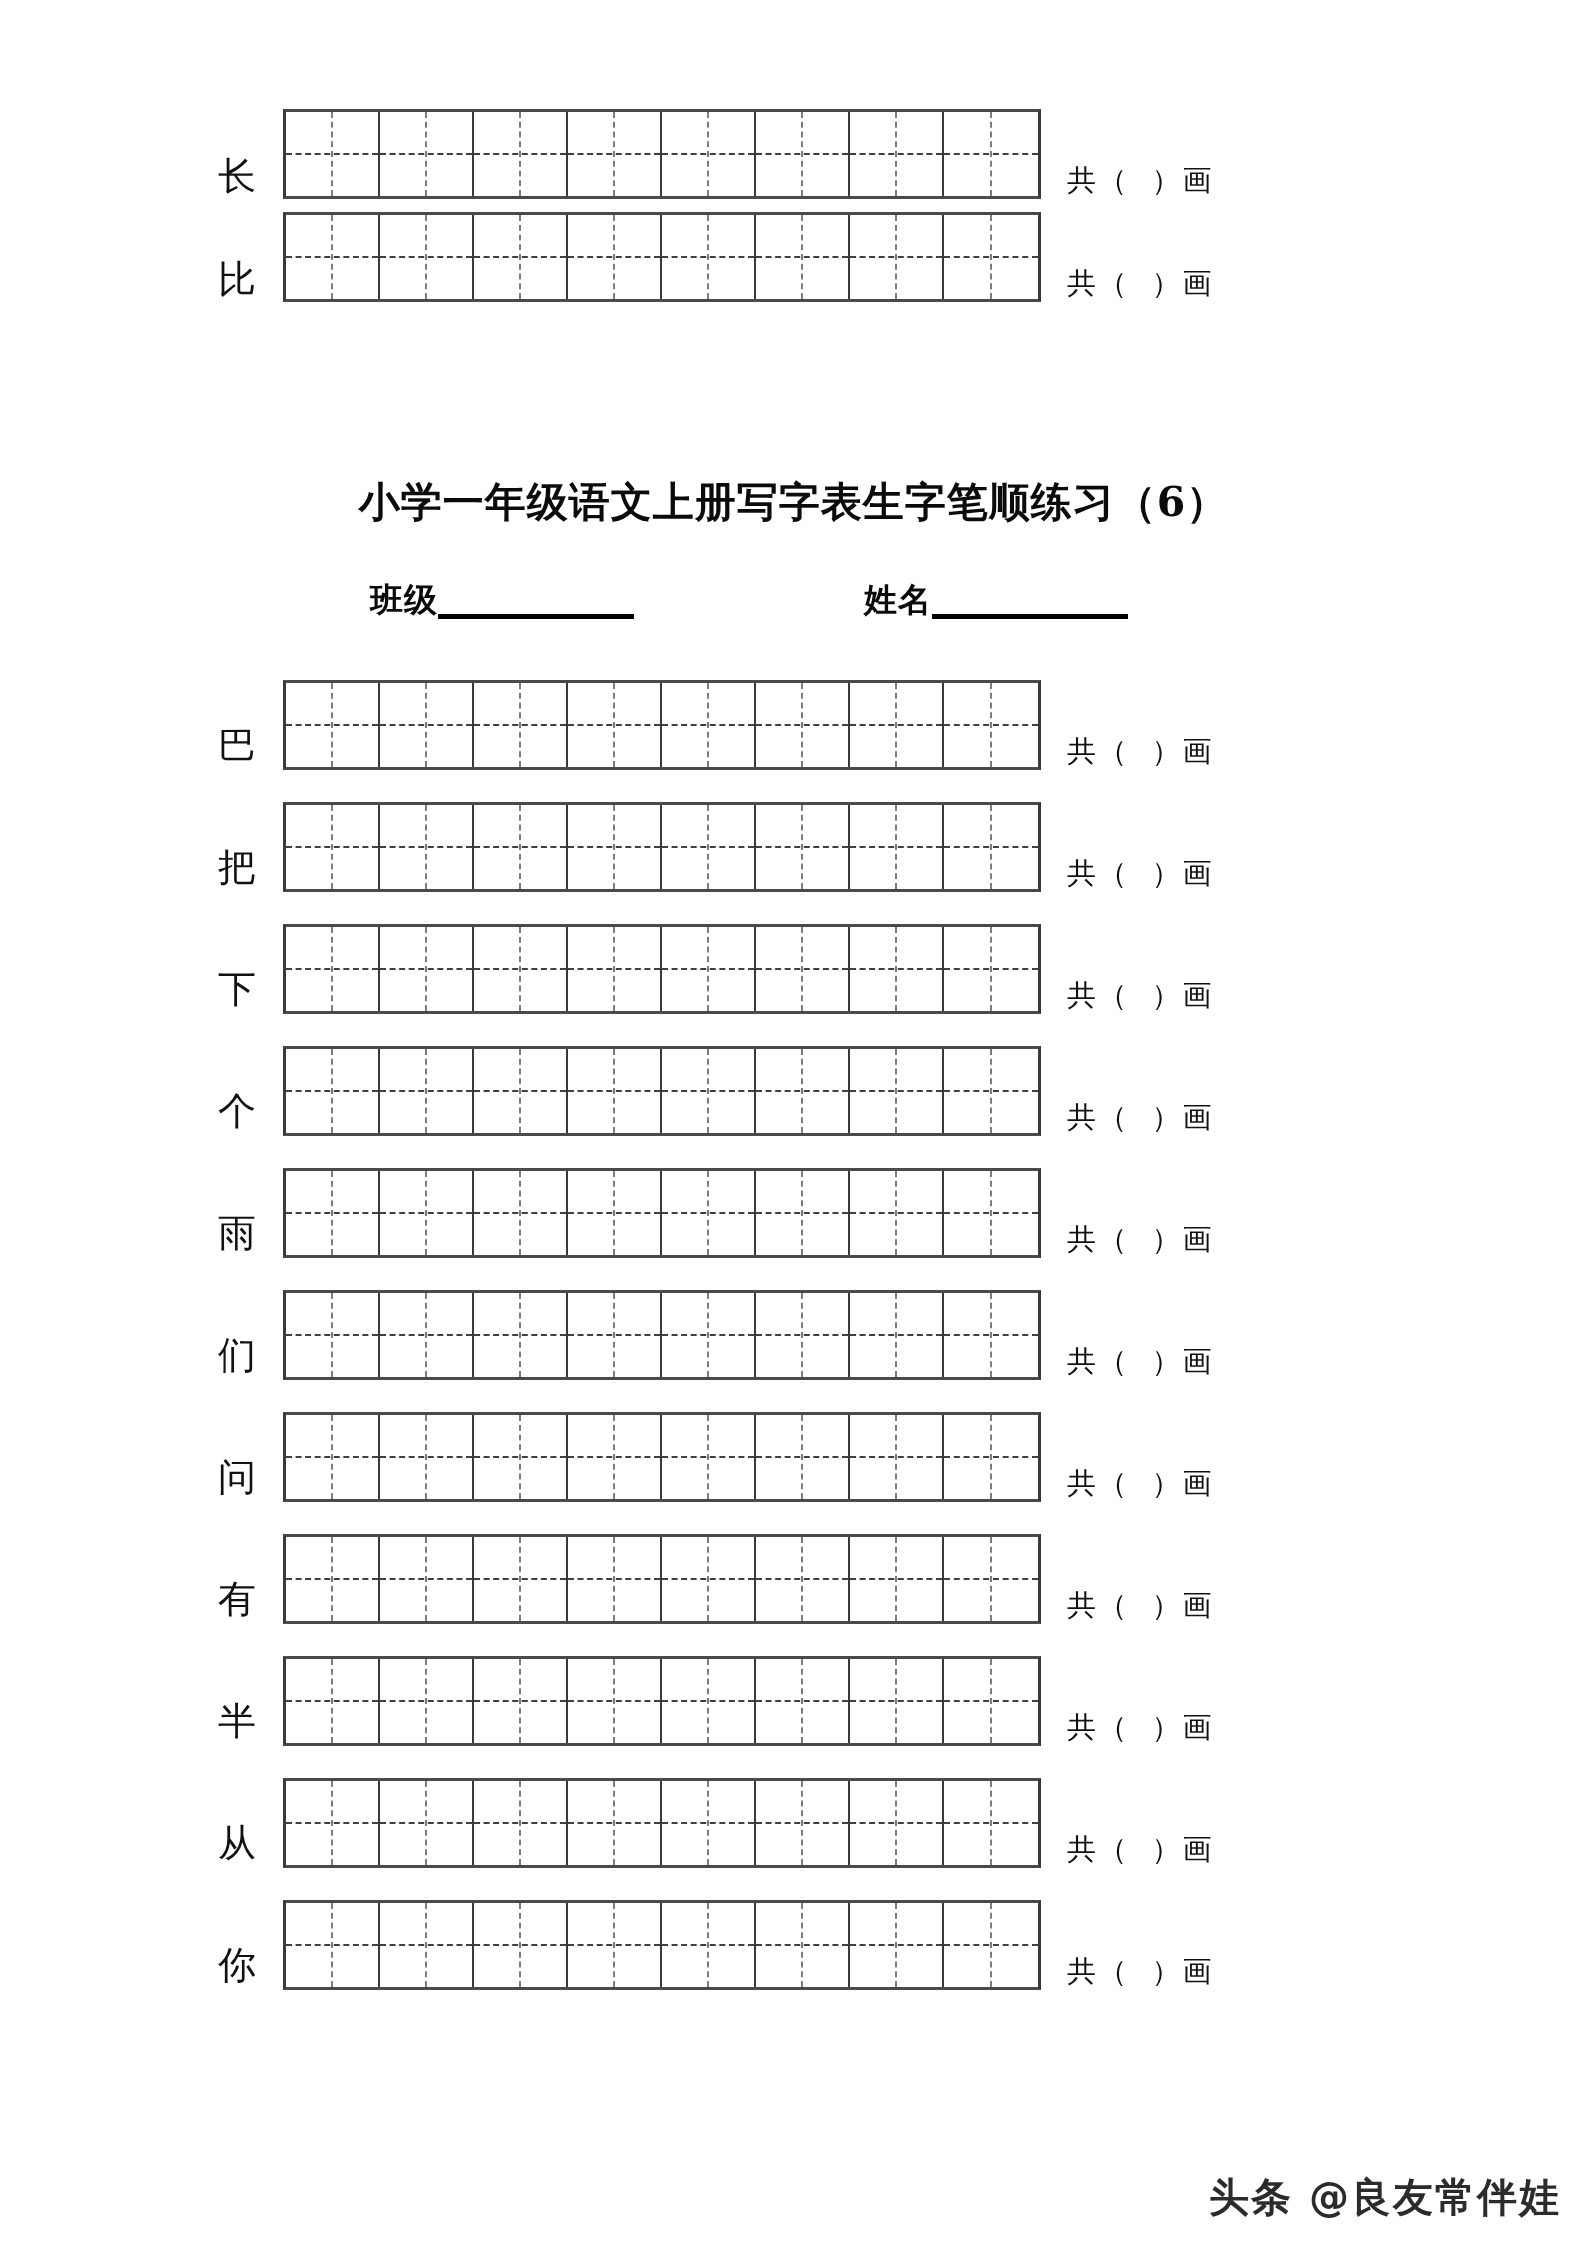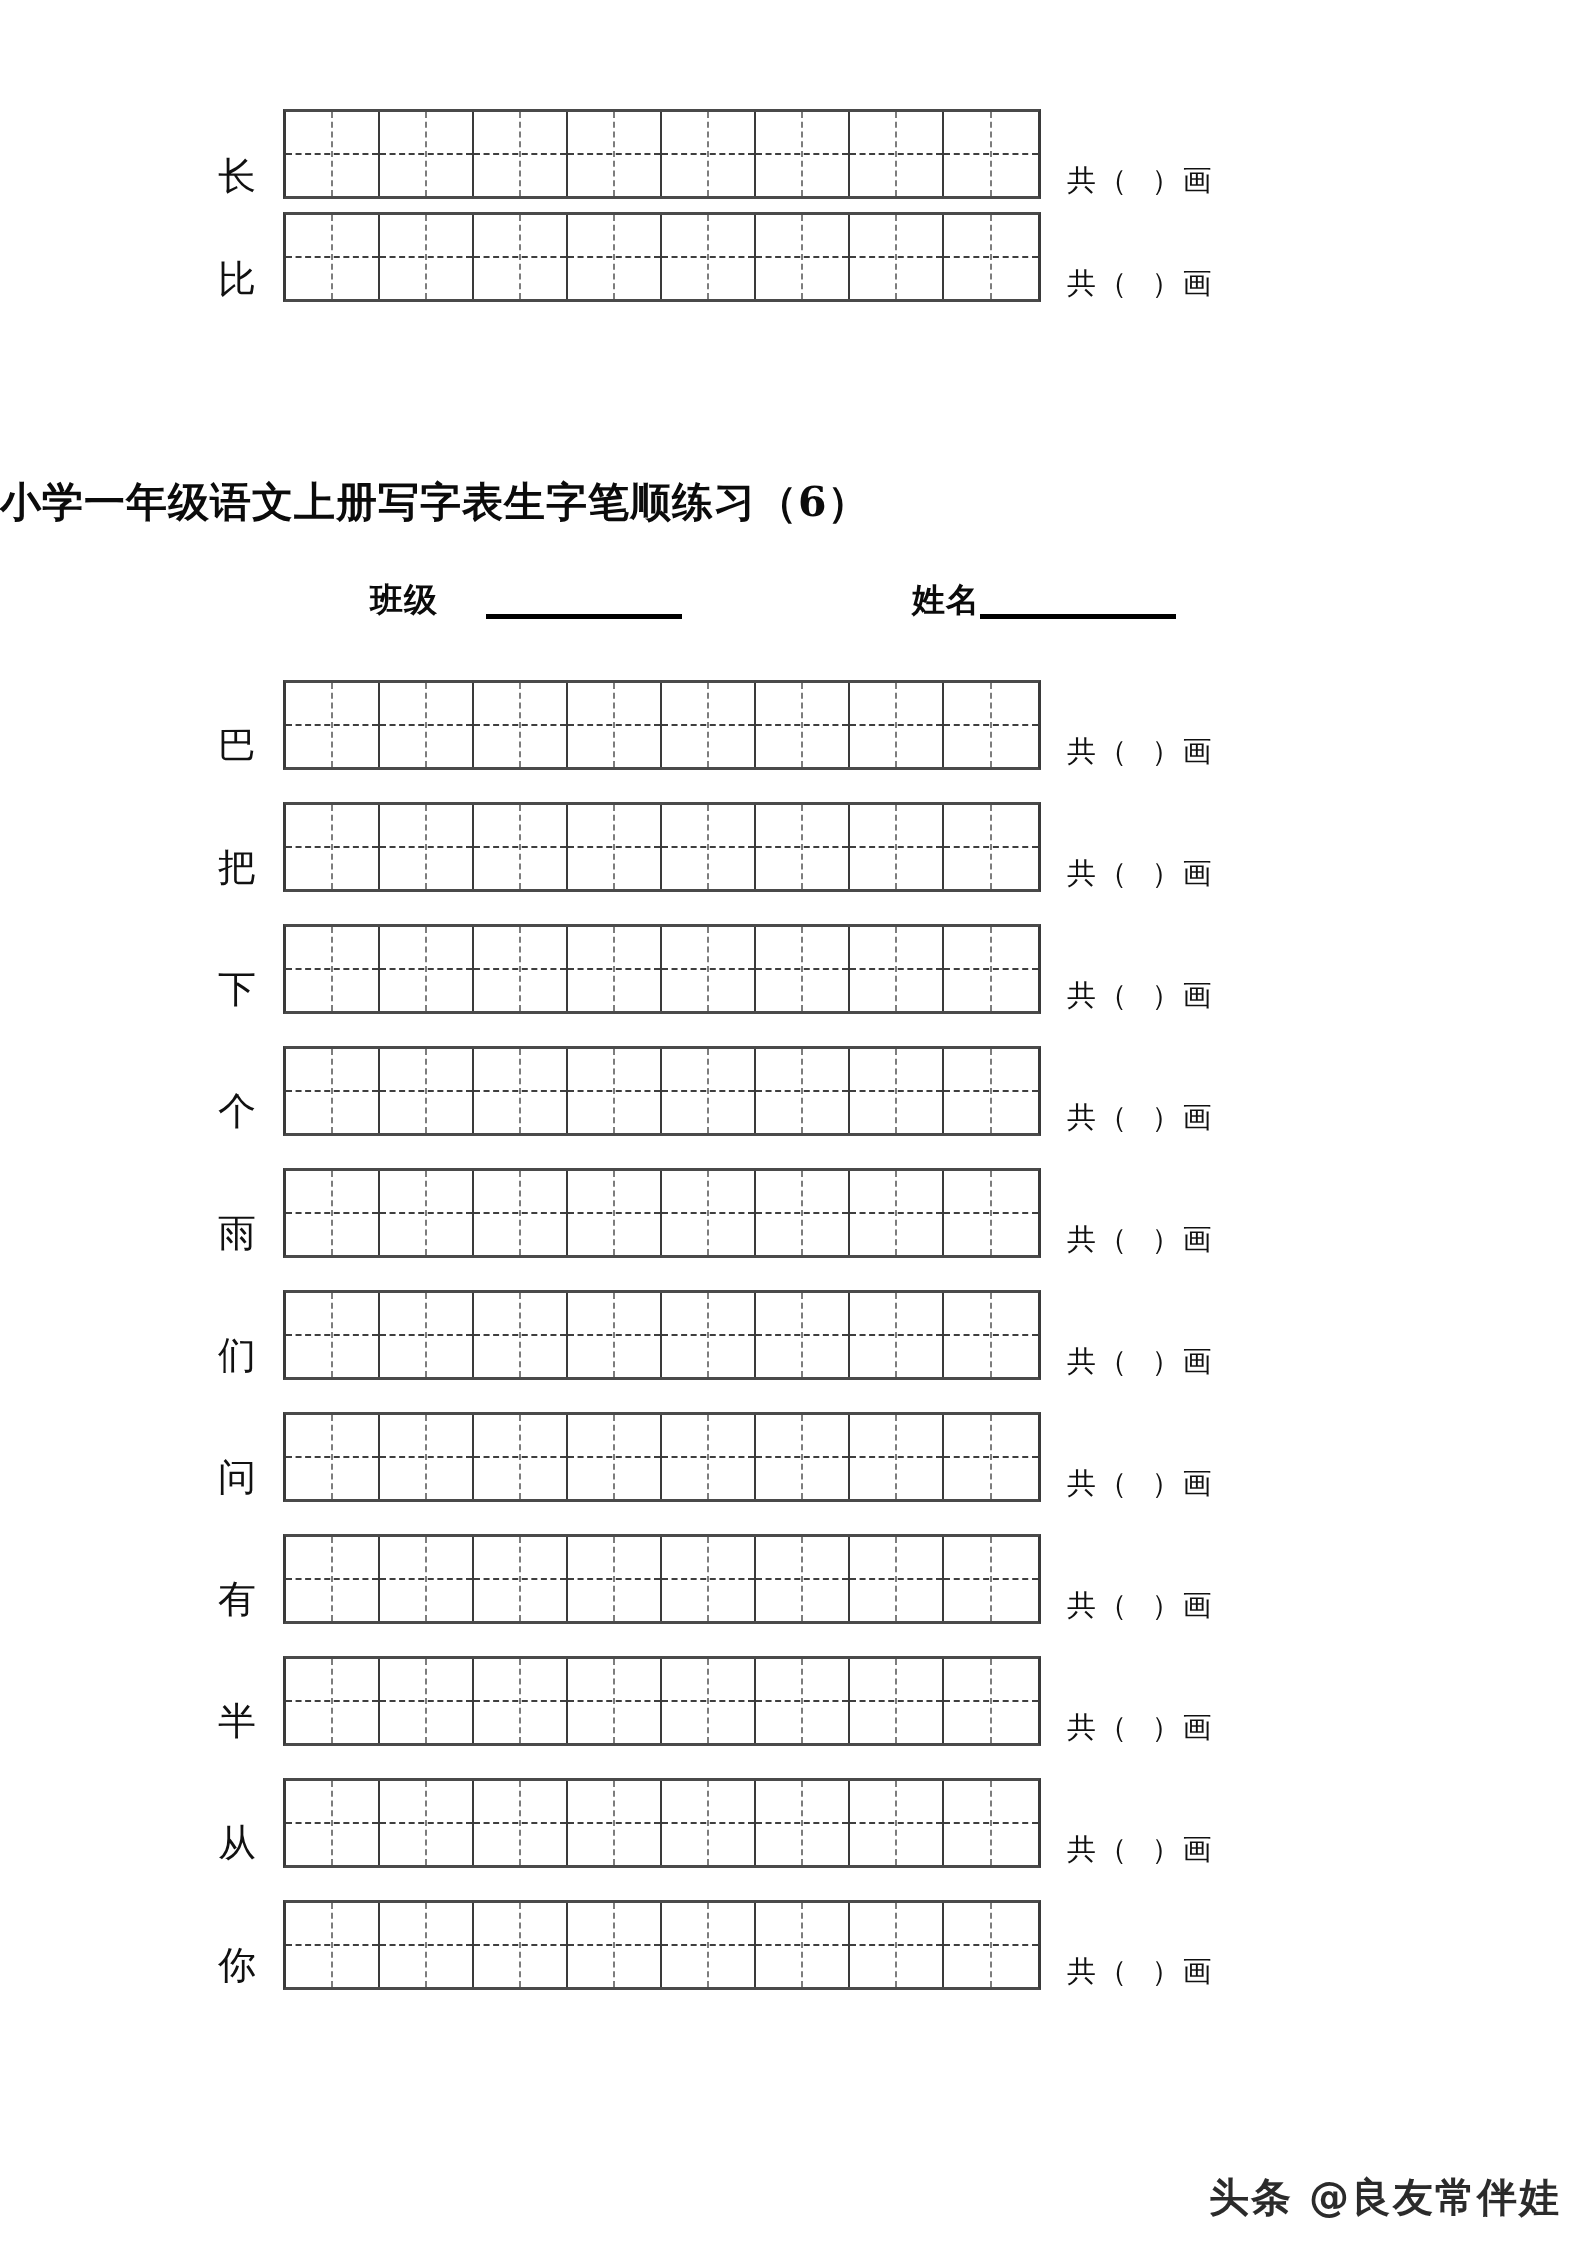--- a/index.html
+++ b/index.html
@@ -110,20 +110,21 @@
   }
   .section-top .practice-row { height: 103px; }
   .section-top .row-char { padding-bottom: 4px; }
 
   
   .title {
     position: absolute;
     left: 0;
     top: 478px;
     width: 1587px;
+    text-align: center;
     font-size: 41px;
     line-height: 1.2;
     color: #0b0b0b;
     font-weight: 600;
     letter-spacing: 1px;
     font-family: "DejaVu Serif", "Liberation Serif", serif;
   }
 
   
   .meta-line {
@@ -131,21 +132,21 @@
     left: 370px;
     top: 580px;
     width: 900px;
     display: flex;
     align-items: flex-end;
   }
   .meta-field {
     display: flex;
     align-items: flex-end;
   }
-  .meta-field.class-field { margin-right: 230px; gap: 48px; }
+  .meta-field.class-field { margin-right: 230px; }
   .meta-label {
     font-size: 33px;
     line-height: 1;
     color: #0b0b0b;
     font-weight: 600;
     padding-bottom: 3px;
     letter-spacing: 1px;
   }
   .meta-blank {
     width: 196px;

